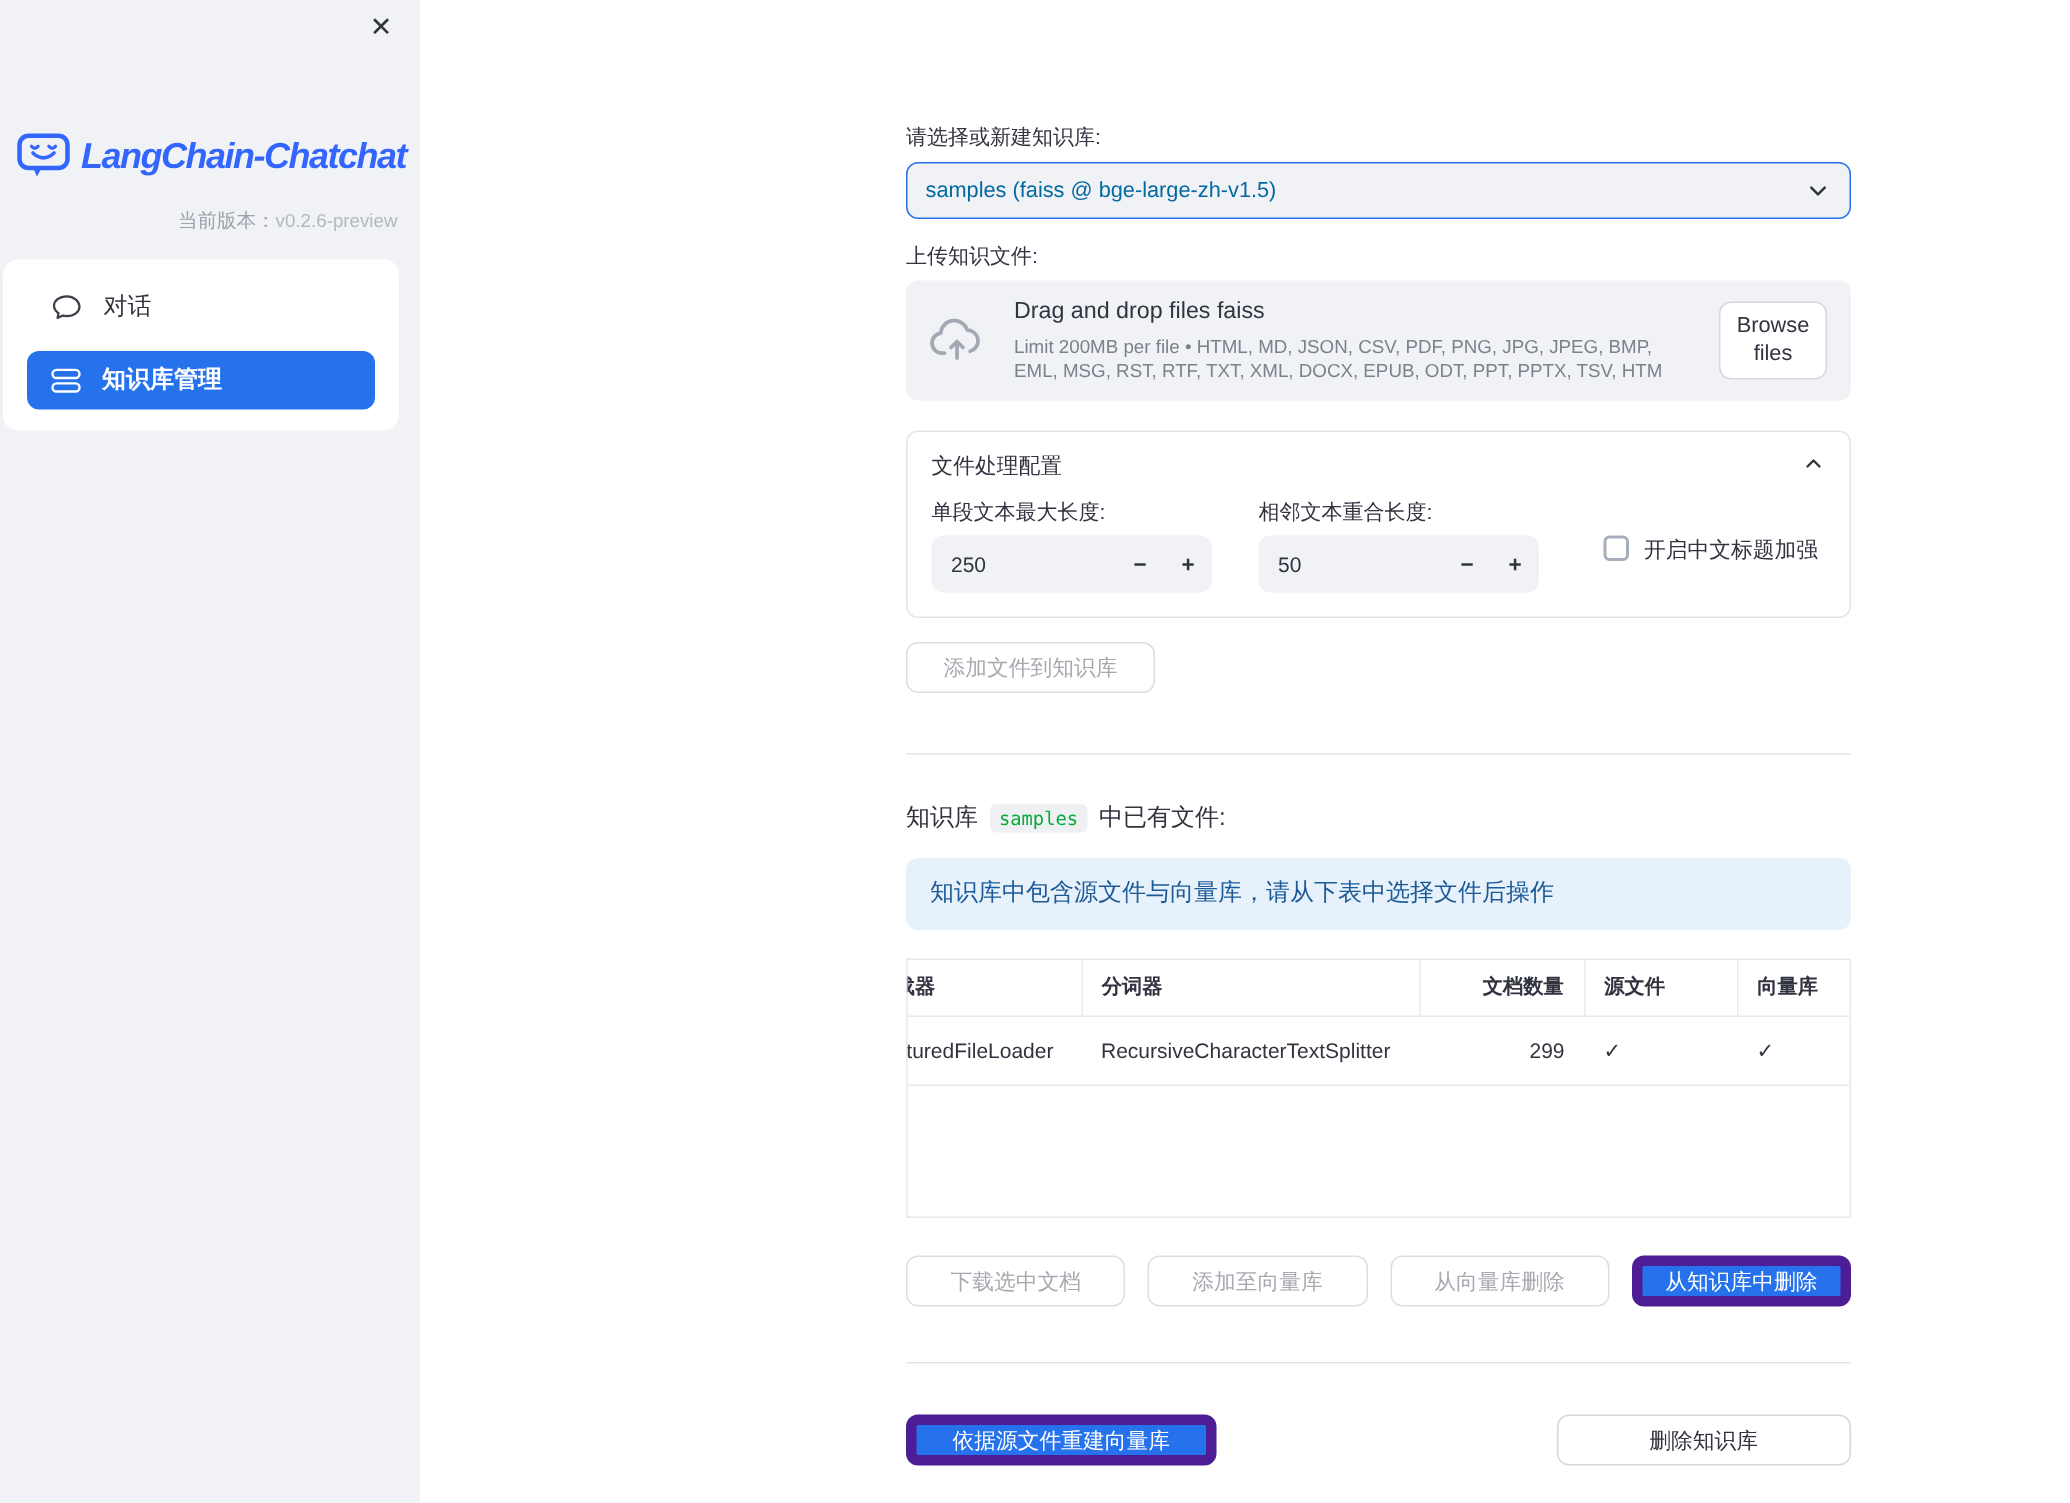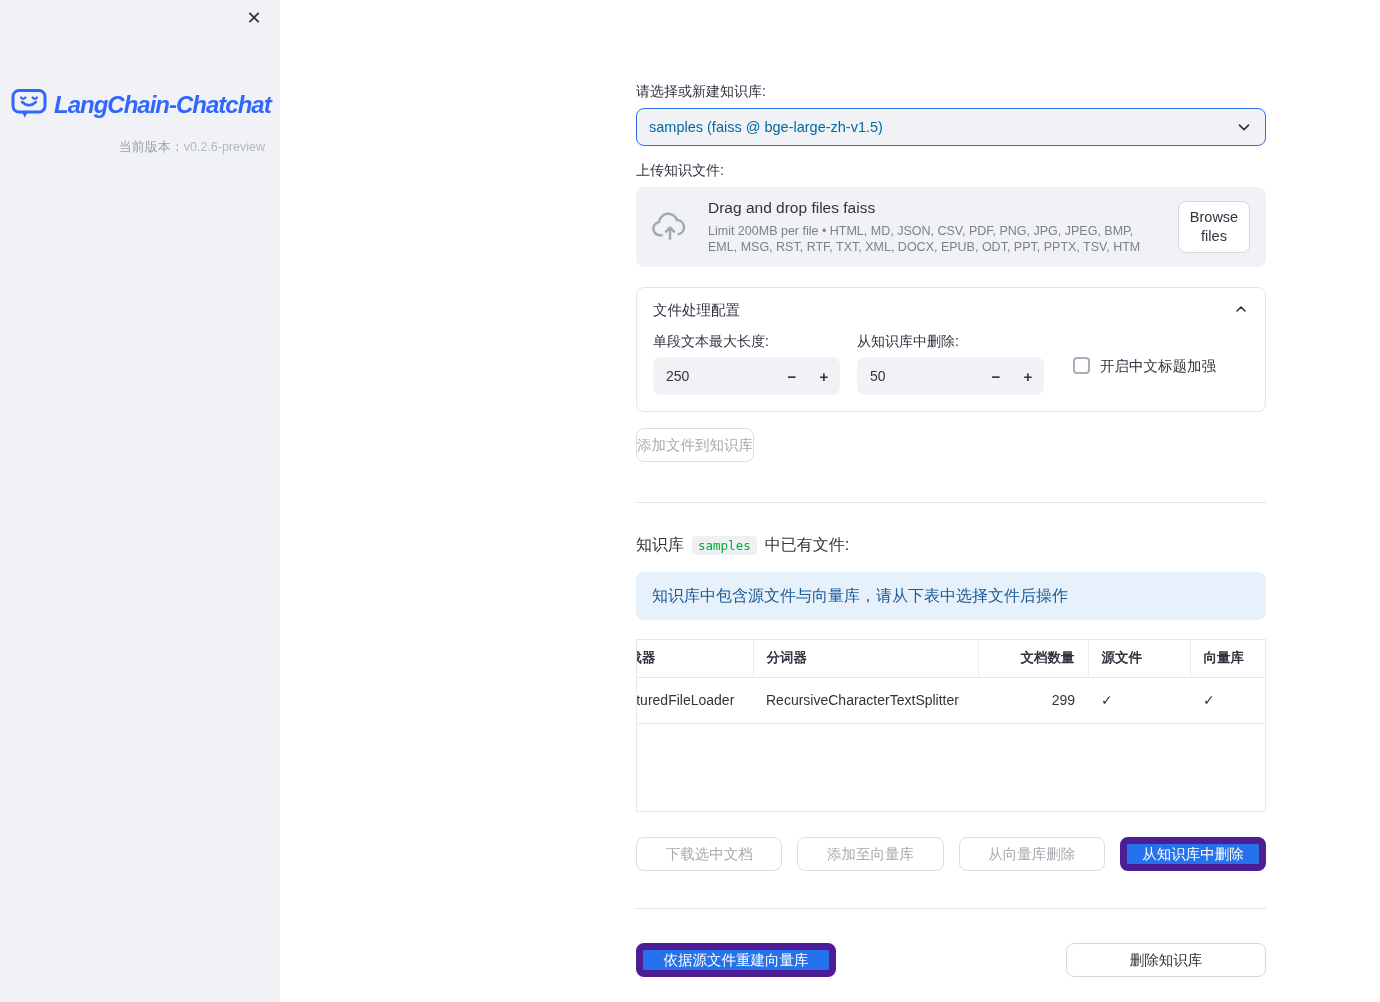--- a/index.html
+++ b/index.html
@@ -48,21 +48,21 @@
     font-size: 16px; color: #31333f; cursor: pointer;
   }
   .menu-item.selected {
     background: #2672ec; color: #ffffff; font-weight: 700;
     margin-top: 10px;
   }
   .menu-item .mi-icon { display: flex; align-items: center; }
 
   
   .main {
-    position: absolute; left: 636px; top: 0; width: 630px;
+    position: absolute; left: 604px; top: 0; width: 630px;
   }
   .field-label {
     font-size: 14px; color: #31333f; line-height: 17px;
     margin-bottom: 8px;
   }
   .lbl-kb { margin-top: 83px; }
 
   .selectbox {
     height: 38px; background: #f0f2f6;
     border: 1px solid #2672ec; border-radius: 8px;
@@ -94,21 +94,21 @@
     padding: 13px 16px 16px 16px;
   }
   .exp-header {
     display: flex; align-items: flex-start; justify-content: space-between;
     cursor: pointer;
     font-family: Liberation Serif, serif;
   }
   .exp-title { font-size: 14.5px; color: #31333f; }
   .exp-body {
     display: grid; grid-template-columns: 187px 187px 1fr;
-    column-gap: 17px; margin-top: 13px; align-items: end;
+    column-gap: 31px; margin-top: 13px; align-items: end;
   }
   .num-field .field-label { margin-bottom: 7px; }
   .num-input {
     height: 38px; background: #f0f2f6; border-radius: 8px;
     display: flex; align-items: center; padding-left: 13px;
   }
   .num-value { flex: 1; font-size: 14px; color: #31333f; }
   .step-btn {
     width: 32px; height: 38px; border: none; background: transparent;
     font-size: 15px; font-weight: 700; color: #31333f; cursor: pointer;
@@ -120,21 +120,21 @@
   }
   .checkbox-box {
     width: 17px; height: 17px; border: 2px solid #a6adbb;
     border-radius: 4px; background: #ffffff; cursor: pointer; flex: none;
   }
   .checkbox-label { font-size: 14.5px; color: #31333f; }
 
   .btn {
     border-radius: 8px; height: 34px; font-size: 14.5px;
     display: inline-flex; align-items: center; justify-content: center;
-    padding: 0 0; cursor: pointer; font-family: inherit;
+    padding: 0 24px; cursor: pointer; font-family: inherit;
     background: #ffffff; border: 1px solid #d5d7dd; color: #31333f;
     white-space: nowrap;
   }
   .btn.disabled { color: #a7a9b0; border-color: #dcdee3; cursor: default; }
   .btn.primary { background: #2672ec; border: 7px solid #4c1d95; color: #ffffff; }
   .add-btn { margin-top: 16px; }
 
   .divider { border: none; border-top: 1px solid #e4e5ea; }
   .div-1 { margin-top: 40px; }
   .div-2 { margin-top: 37px; }
@@ -205,20 +205,39 @@
         <path d="M11 23.5 h6 l-3.4 6.2 z" fill="#3366ff"></path>
       </svg>
     </span>
     <span class="logo-text">LangChain-Chatchat</span>
   </div>
 
   <div class="version-row">
     <span class="version-label">当前版本：</span><span class="version-value">v0.2.6-preview</span>
   </div>
 
+  <nav class="menu-card">
+    <div class="menu-item">
+      <span class="mi-icon">
+        <svg width="21" height="20" viewBox="0 0 21 20" fill="none">
+          <path d="M10.5 2.6 C5.6 2.6 2 5.4 2 8.9 c0 2 1.2 3.7 3 4.9 L4.4 17 l3.5 -1.6 c.85 .2 1.7 .3 2.6 .3 4.9 0 8.5 -2.8 8.5 -6.3 S15.4 2.6 10.5 2.6 z" stroke="#3d404a" stroke-width="1.5" stroke-linejoin="round"></path>
+        </svg>
+      </span>
+      <span>对话</span>
+    </div>
+    <div class="menu-item selected">
+      <span class="mi-icon">
+        <svg width="20" height="18" viewBox="0 0 20 18" fill="none">
+          <rect x="1" y="1.6" width="18" height="5.4" rx="2.7" stroke="#ffffff" stroke-width="1.6"></rect>
+          <rect x="1" y="10.6" width="18" height="5.4" rx="2.7" stroke="#ffffff" stroke-width="1.6"></rect>
+        </svg>
+      </span>
+      <span>知识库管理</span>
+    </div>
+  </nav>
 </aside>
 
 <main class="main">
 
   <div class="field-label lbl-kb">请选择或新建知识库:</div>
   <div class="selectbox">
     <span class="sel-value">samples (faiss @ bge-large-zh-v1.5)</span>
     <span style="display:flex;">
       <svg width="18" height="18" viewBox="0 0 24 24" fill="none">
         <path d="M6 9.5 l6 6 6-6" stroke="#31333f" stroke-width="2.2" stroke-linecap="round" stroke-linejoin="round"></path>
@@ -254,21 +273,21 @@
     <div class="exp-body">
       <div class="num-field">
         <div class="field-label">单段文本最大长度:</div>
         <div class="num-input">
           <span class="num-value">250</span>
           <button class="step-btn">−</button>
           <button class="step-btn">+</button>
         </div>
       </div>
       <div class="num-field">
-        <div class="field-label">从知识库中删除:</div>
+        <div class="field-label">相邻文本重合长度:</div>
         <div class="num-input">
           <span class="num-value">50</span>
           <button class="step-btn">−</button>
           <button class="step-btn">+</button>
         </div>
       </div>
       <div class="checkbox-row">
         <span class="checkbox-box"></span>
         <span class="checkbox-label">开启中文标题加强</span>
       </div>

